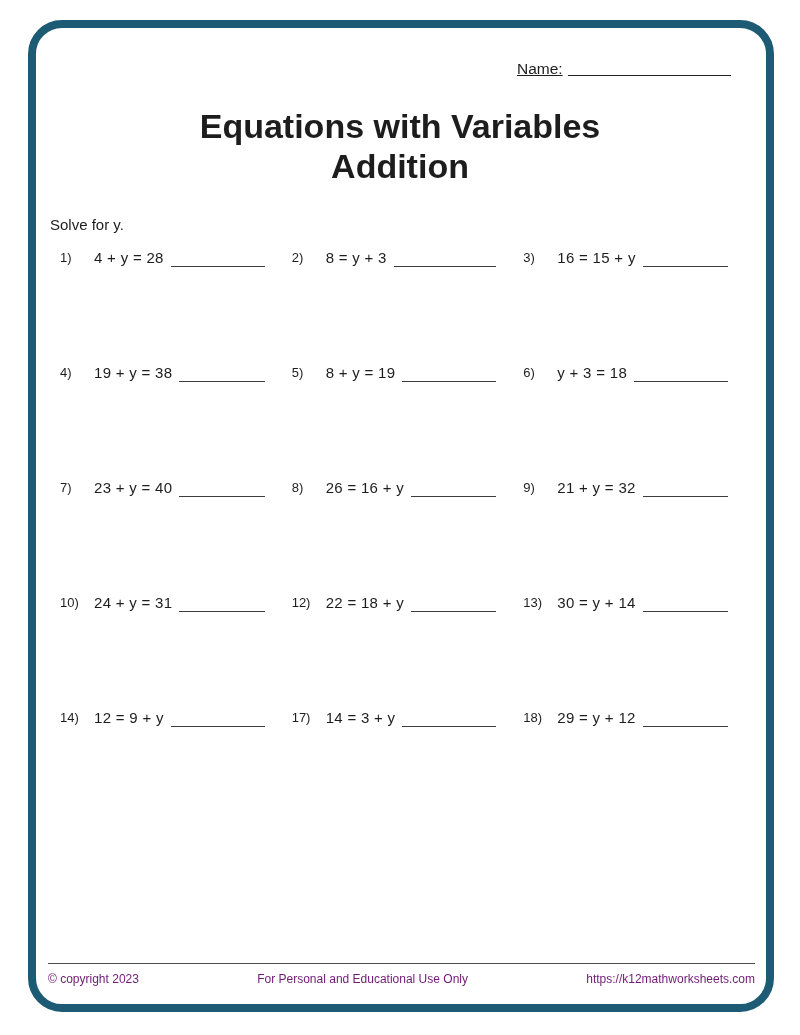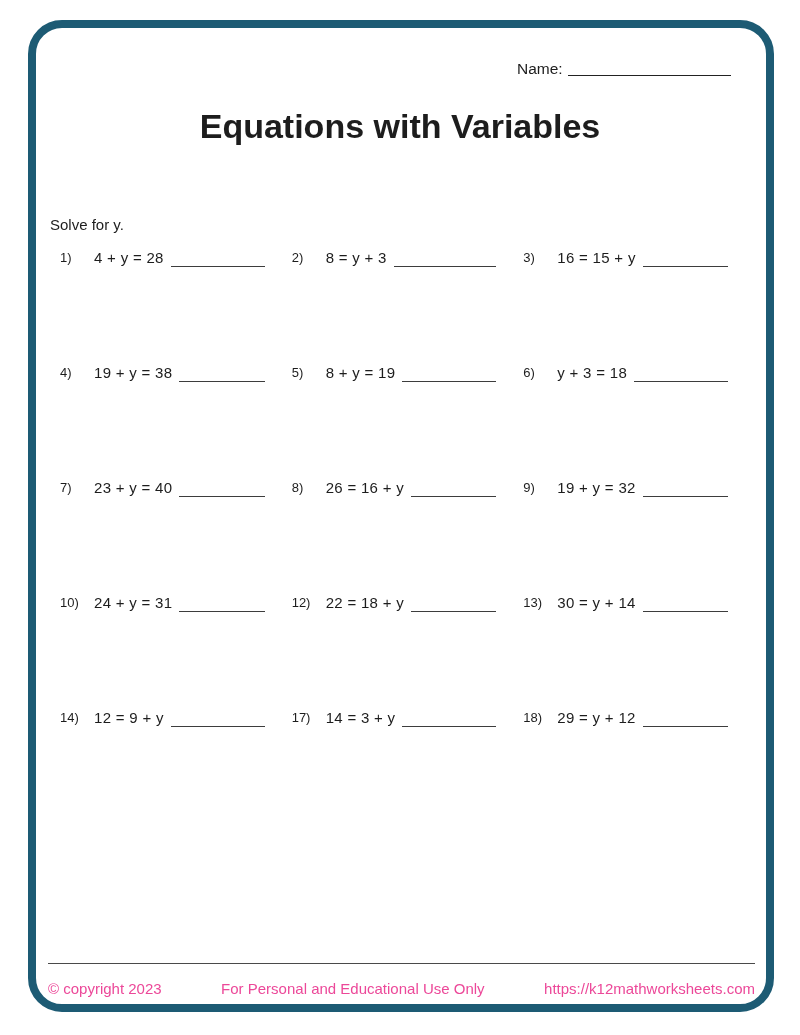--- a/index.html
+++ b/index.html
@@ -18,20 +18,21 @@
     border: 8px solid #1d5b74;
     border-radius: 34px;
     background: #ffffff;
   }
   .name-row {
     position: absolute;
     top: 60px; left: 517px;
     display: flex;
     align-items: flex-end;
     font-size: 15.5px;
+    text-decoration: underline;
   }
   .name-blank {
     display: inline-block;
     width: 163px;
     border-bottom: 1.6px solid #222;
     height: 1px;
     margin-left: 5px;
     margin-bottom: 2px;
   }
   .title-block {
@@ -88,37 +89,37 @@
     width: 707px;
     border-top: 1.4px solid #4a4a4a;
   }
   .footer-row {
     position: absolute;
     top: 972px; left: 48px;
     width: 707px;
     display: flex;
     justify-content: space-between;
     align-items: baseline;
-    font-size: 15px;
-    color: #ec4899;
-    margin-top: 8px;
+    font-size: 12px;
+    color: #701a75;
   }
 </style>
 </head>
 <body>
 
 <div class="page-border" style="border-color: rgb(29, 91, 116);"></div>
 
 <div class="name-row">
   <span>Name:</span>
   <span class="name-blank"></span>
 </div>
 
 <div class="title-block">
   <div>Equations with Variables</div>
+  <div>Addition</div>
 </div>
 
 <div class="instruction">Solve for y.</div>
 
 <div class="problems-grid">
   <div class="problem">
     <span class="pnum">1)</span>
     <span class="peq">4 + y = 28</span>
     <span class="pline"></span>
   </div>
@@ -160,21 +161,21 @@
   </div>
 
   <div class="problem">
     <span class="pnum">8)</span>
     <span class="peq">26 = 16 + y</span>
     <span class="pline"></span>
   </div>
 
   <div class="problem">
     <span class="pnum">9)</span>
-    <span class="peq">19 + y = 32</span>
+    <span class="peq">21 + y = 32</span>
     <span class="pline"></span>
   </div>
 
   <div class="problem">
     <span class="pnum">10)</span>
     <span class="peq">24 + y = 31</span>
     <span class="pline"></span>
   </div>
 
 

